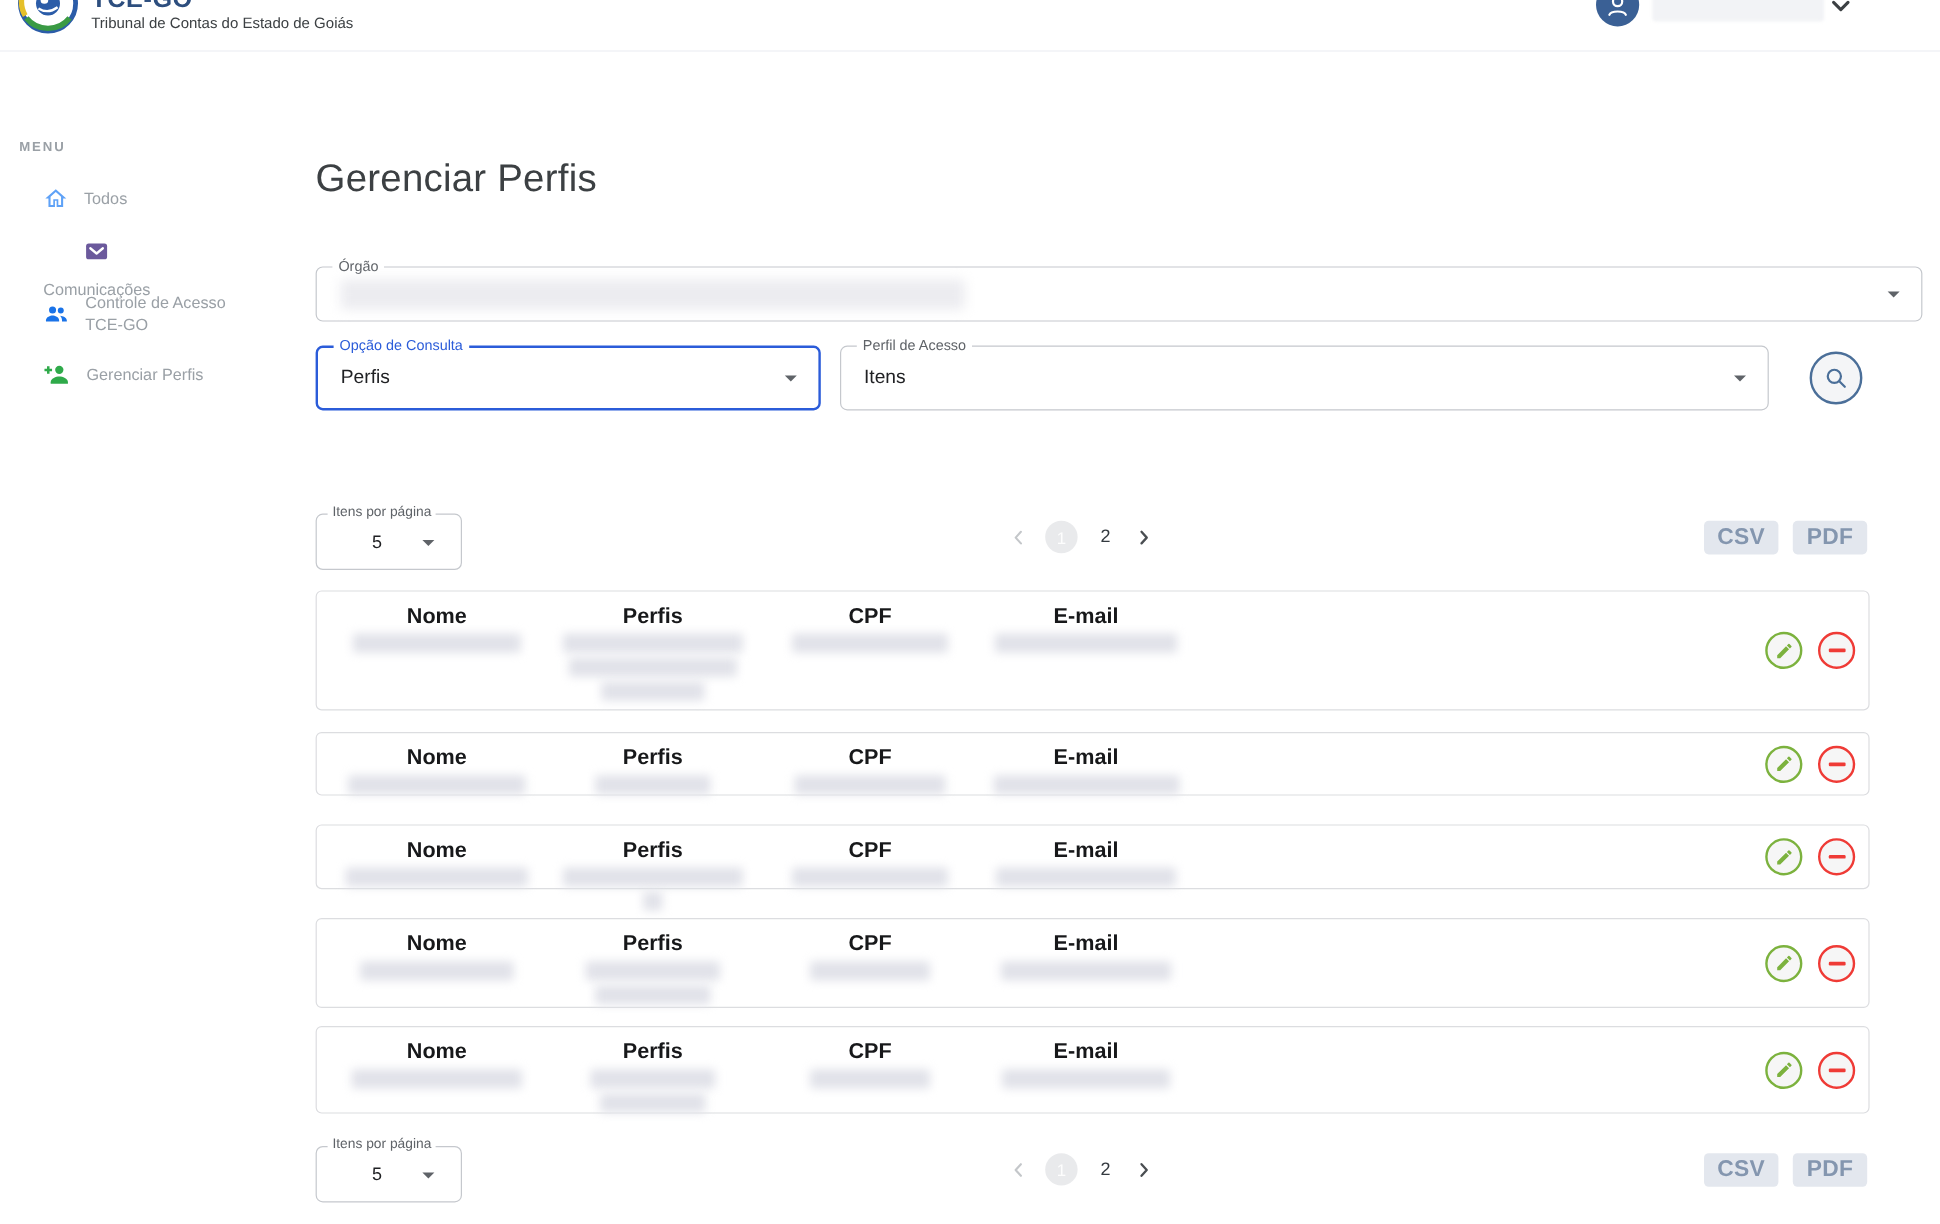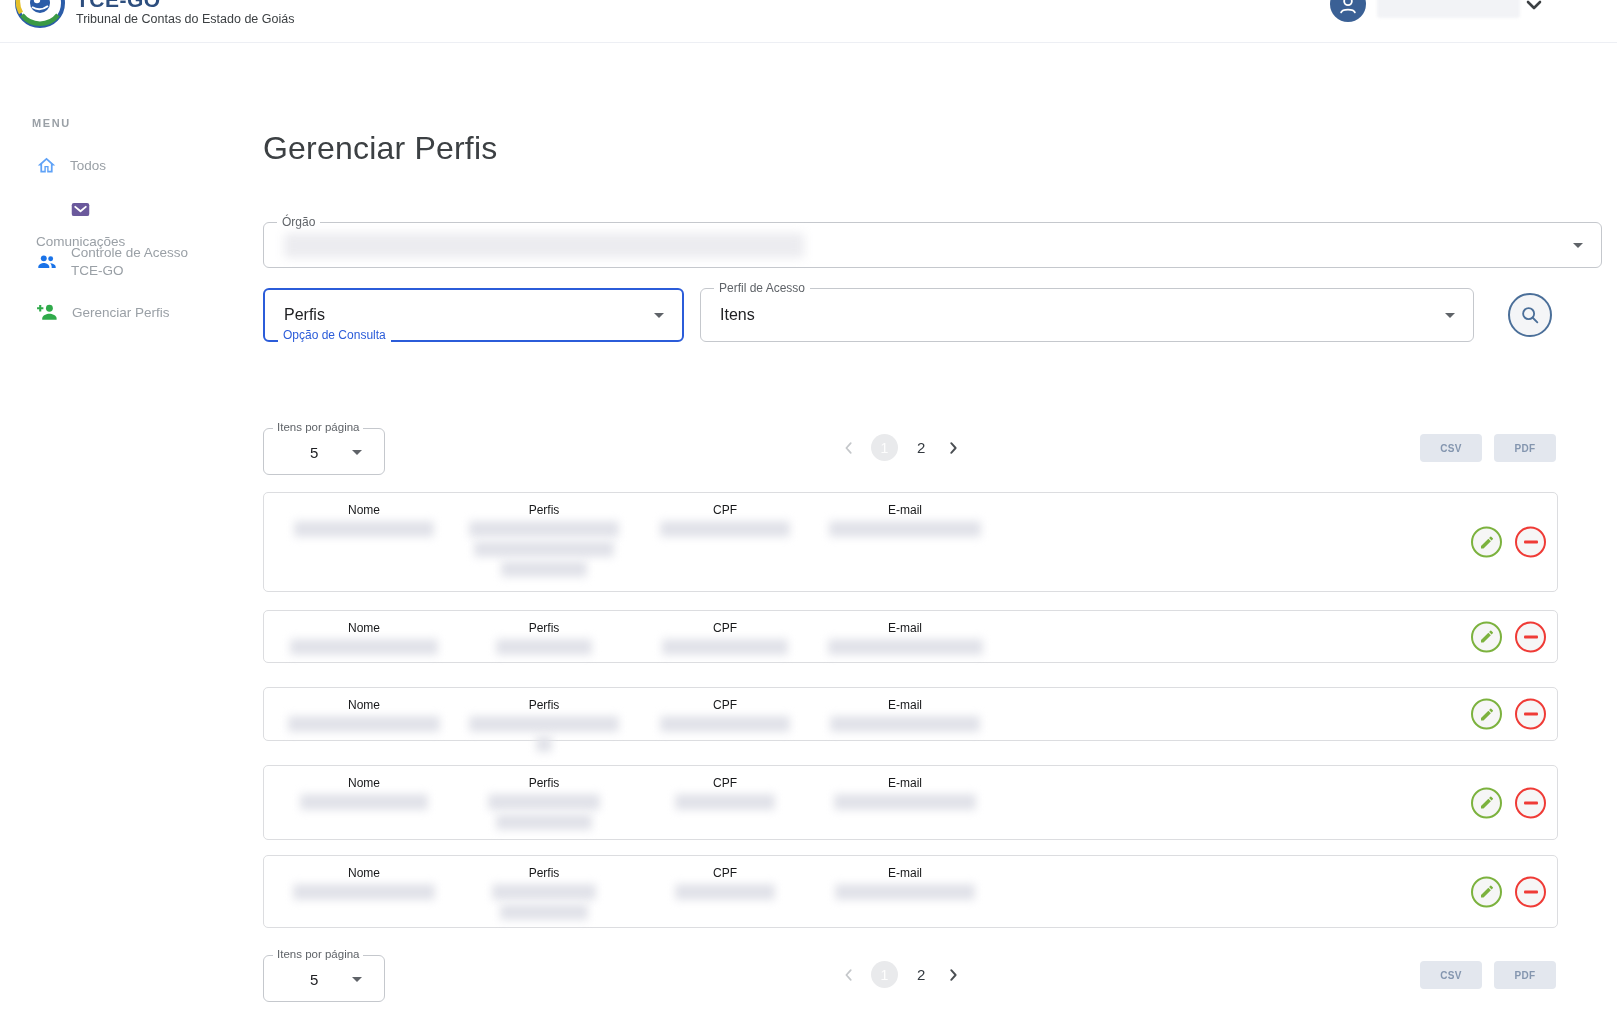--- a/index.html
+++ b/index.html
@@ -17,21 +17,21 @@
   .brand-title{font-size:21px;font-weight:700;color:#2d4e7e;letter-spacing:.5px;}
   .brand-sub{font-size:12.5px;color:#3c4043;margin-top:3px;}
   .avatar{position:absolute;left:1330px;top:-14px;width:36px;height:36px;border-radius:50%;
           background:#3a6095;overflow:hidden;}
   .avatar svg{position:absolute;left:7px;top:8px;}
   .user-name-blur{position:absolute;left:1377px;top:-5px;width:143px;height:23px;
           background:#f2f3f6;border-radius:3px;filter:blur(1.5px);}
   .user-chevron{position:absolute;left:1524px;top:-5px;width:20px;height:20px;}
 
   
-  .menu-label{position:absolute;left:32px;top:117px;font-size:11px;font-weight:700;
+  .menu-label{position:absolute;left:16px;top:117px;font-size:11px;font-weight:700;
           letter-spacing:1.6px;color:#9aa0a6;}
   .side-item{position:absolute;left:36px;display:flex;align-items:center;gap:13px;
           color:#9aa0a6;font-size:13.5px;font-weight:500;cursor:pointer;line-height:1.3;}
   .side-item .lbl{max-width:150px;}
   .si-1{top:155px;}.si-2{top:199px;flex-direction:column;}.si-3{top:244px;}.si-4{top:301px;}
 
   
   .page-title{position:absolute;left:263px;top:130px;font-size:32px;font-weight:400;
           color:#3c4043;letter-spacing:.2px;}
 
@@ -41,21 +41,21 @@
           font-size:12px;color:#5f6368;white-space:nowrap;}
   .field-value{position:absolute;left:19px;top:50%;transform:translateY(-50%);
           font-size:16px;color:#202124;}
   .dd-arrow{position:absolute;right:18px;top:50%;margin-top:-2px;width:0;height:0;
           border-left:5px solid transparent;border-right:5px solid transparent;
           border-top:5.5px solid #5f6368;}
   .f-orgao{left:263px;top:222px;width:1339px;height:46px;}
   .orgao-blur{position:absolute;left:20px;top:10px;width:520px;height:25px;
           background:#ececf0;border-radius:3px;filter:blur(5px);}
   .f-opcao{left:263px;top:288px;width:421px;height:54px;border:2px solid #2b5cd9;}
-  .f-opcao .field-label{color:#2b5cd9;font-weight:500;top:-9px;margin-top:47px;}
+  .f-opcao .field-label{color:#2b5cd9;font-weight:500;top:-9px;}
   .f-perfil{left:700px;top:288px;width:774px;height:54px;}
   .search-btn{position:absolute;left:1508px;top:293px;width:44px;height:44px;border-radius:50%;
           border:2px solid #4b6f99;background:#f4f5f7;box-sizing:border-box;
           display:flex;align-items:center;justify-content:center;cursor:pointer;}
 
   
   .items-select{position:absolute;width:122px;height:47px;border:1px solid #c5c8cd;
           border-radius:6px;background:#fff;box-sizing:border-box;cursor:pointer;}
   .items-select .field-label{font-size:11.5px;left:9px;padding:0 4px;text-align:right;}
   .items-value{position:absolute;left:46px;top:50%;transform:translateY(-50%);
@@ -66,32 +66,32 @@
 
   .paginator{position:absolute;display:flex;align-items:center;gap:13px;}
   .pg-top{left:840px;top:434px;}
   .pg-bottom{left:840px;top:961px;}
   .pg-chevron{width:18px;height:18px;display:flex;align-items:center;justify-content:center;cursor:pointer;}
   .page-circle{width:27px;height:27px;border-radius:50%;background:#e9eaec;color:#fdfdfd;
           display:flex;align-items:center;justify-content:center;font-size:14px;cursor:default;}
   .page-num{color:#343a40;font-size:15px;font-weight:500;padding:0 6px;cursor:pointer;}
 
   .btn-export{position:absolute;width:62px;height:28px;border-radius:4px;background:#e3e7ee;
-          color:#8496af;font-weight:700;font-size:10px;display:flex;align-items:center;
+          color:#8496af;font-weight:700;font-size:19px;display:flex;align-items:center;
           justify-content:center;cursor:pointer;letter-spacing:.3px;}
   .csv-top{left:1420px;top:434px;}  .pdf-top{left:1494px;top:434px;}
   .csv-bottom{left:1420px;top:961px;} .pdf-bottom{left:1494px;top:961px;}
 
   
   .results{position:absolute;left:263px;top:492px;width:1295px;}
   .row-card{position:relative;border:1px solid #dcdde0;border-radius:5px;background:#fff;
           box-sizing:border-box;}
   .row-grid{display:grid;grid-template-columns:200px 160px 202px 158px;padding-top:10px;}
   .row-col{display:flex;flex-direction:column;align-items:center;}
-  .col-header{font-size:12px;font-weight:400;color:#17181a;}
+  .col-header{font-size:18px;font-weight:700;color:#17181a;}
   .blur-bar{height:16px;border-radius:2px;background:#e1e2e9;filter:blur(4px);margin-top:4px;}
   .action{position:absolute;top:50%;transform:translateY(-50%);width:31px;height:31px;
           border-radius:50%;display:flex;align-items:center;justify-content:center;
           background:#f6f6f6;box-sizing:border-box;cursor:pointer;}
   .action.edit{right:55px;border:2px solid #7cb23e;}
   .action.remove{right:11px;border:2px solid #ef3b36;}
   .minus-bar{width:14px;height:3px;background:#ef3b36;border-radius:1px;}
 </style>
 </head>
 <body>

